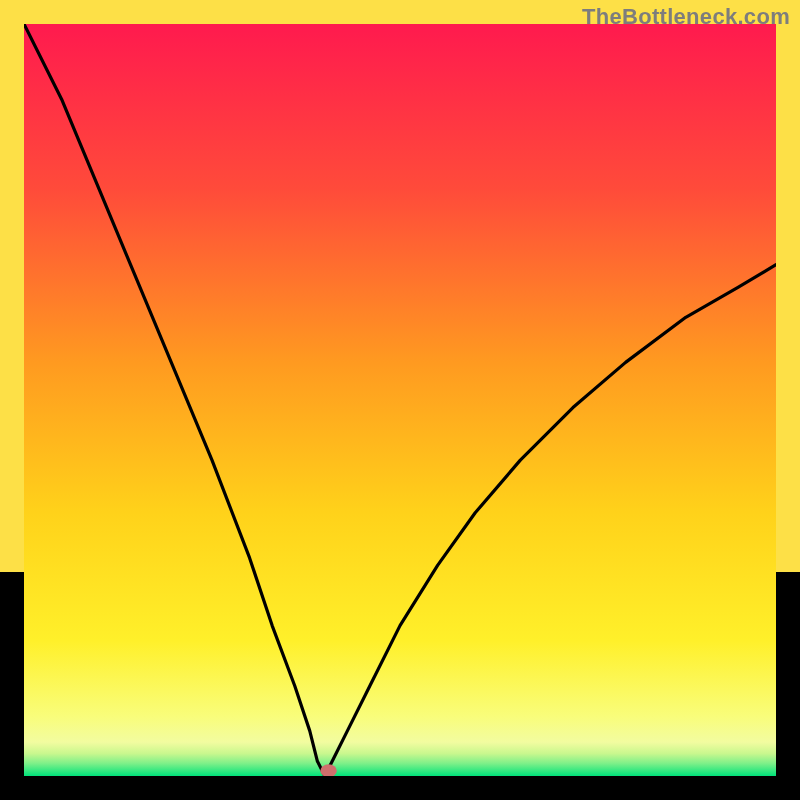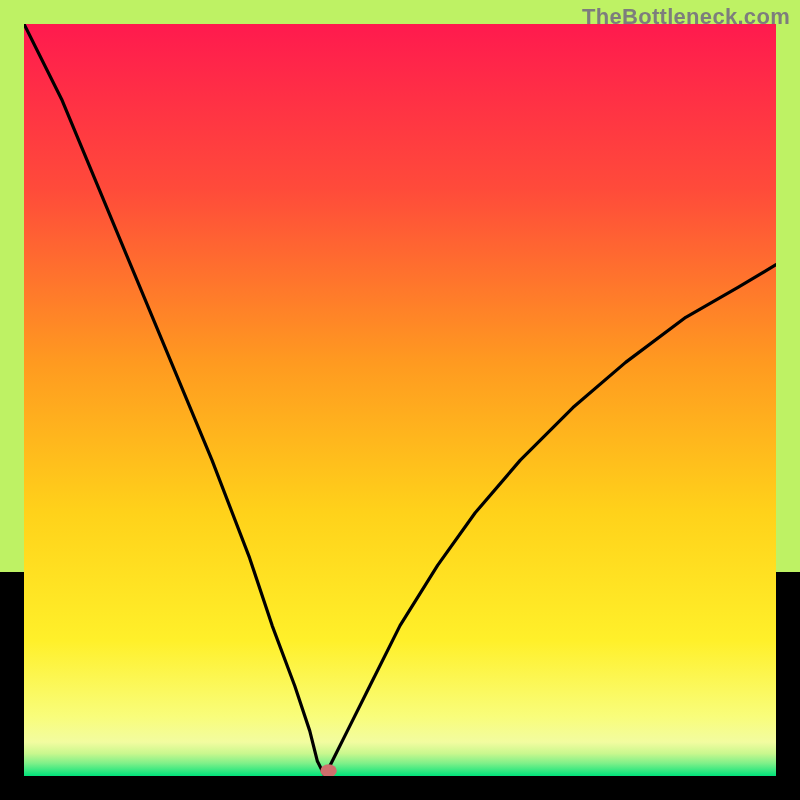--- a/index.html
+++ b/index.html
@@ -8,21 +8,21 @@
     width: 800px;
     height: 800px;
     background: #000;
     font-family: Arial, Helvetica, sans-serif;
     overflow: hidden;
   }
   .frame {
     position: relative;
     width: 800px;
     height: 572px;
-    background: #bef264;
+    background: #fde047;
   }
   .plot-outer {
     position: absolute;
     left: 24px;
     top: 24px;
     width: 752px;
     height: 752px;
     box-sizing: border-box;
   }
   svg.plot {

